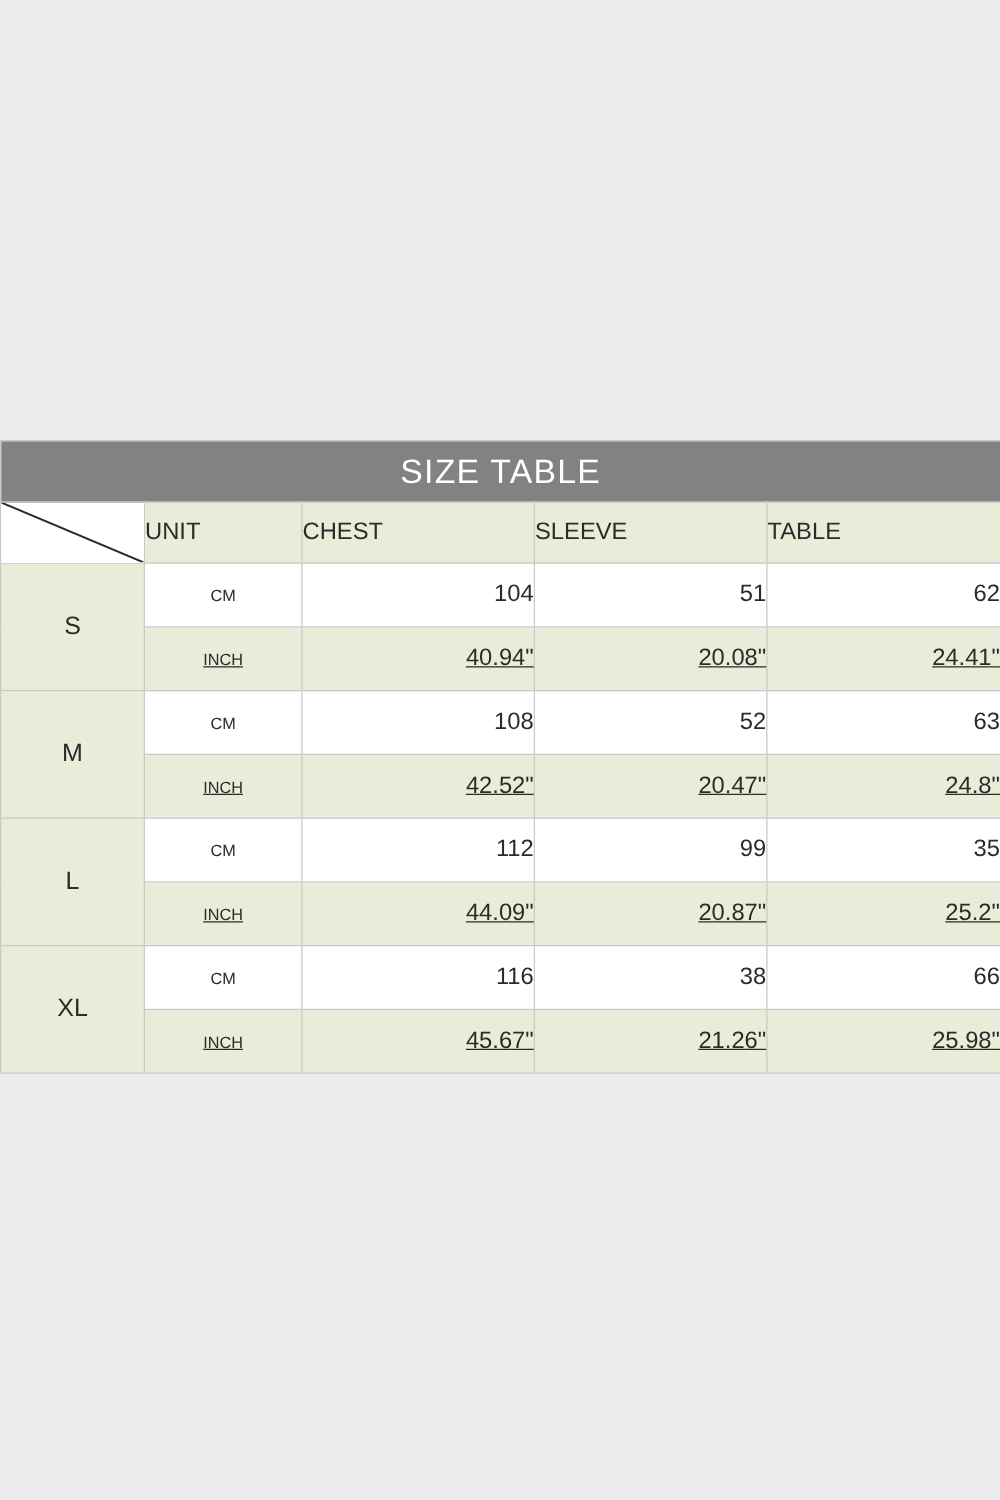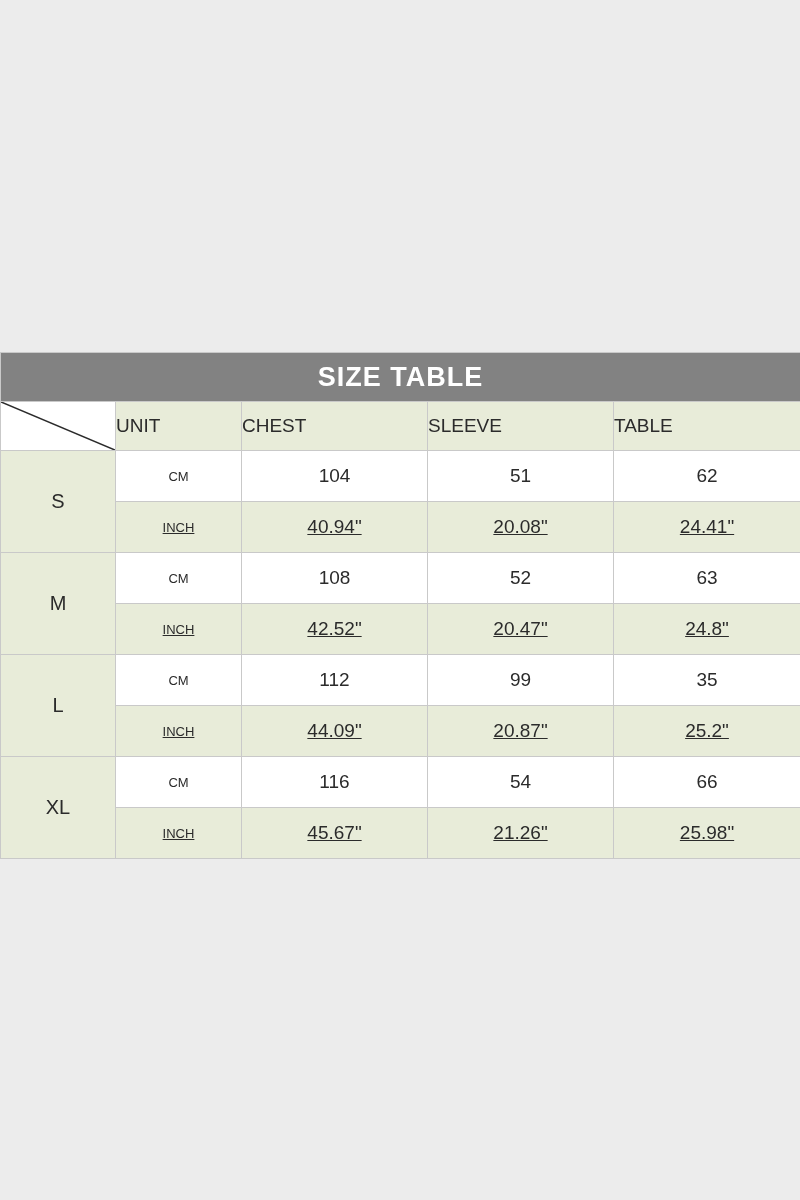--- a/index.html
+++ b/index.html
@@ -36,21 +36,21 @@
   }
 
   .title-row td {
     background: #828282;
     color: #ffffff;
     text-align: center;
     font-size: 27px;
     letter-spacing: 1px;
     height: 48px;
     border: 1px solid #828282;
-    font-weight: bold;
+    font-weight: normal;
   }
 
   .head-row td {
     background: #e8ecd9;
     color: #2b2b2b;
     text-align: left;
     font-size: 19px;
     height: 48px;
     font-weight: normal;
   }
@@ -76,21 +76,21 @@
     vertical-align: middle;
   }
 
   td.unit-cell {
     text-align: center;
     font-size: 13px;
     color: #2b2b2b;
     height: 50px;
   }
   td.val-cell {
-    text-align: center;
+    text-align: right;
     font-size: 19px;
     color: #2b2b2b;
     height: 50px;
   }
 
   tr.row-cm td.unit-cell,
   tr.row-cm td.val-cell {
     background: #ffffff;
   }
   tr.row-inch td.unit-cell,
@@ -173,21 +173,21 @@
         <td class="unit-cell">INCH</td>
         <td class="val-cell">44.09"</td>
         <td class="val-cell">20.87"</td>
         <td class="val-cell">25.2"</td>
       </tr>
 
       <tr class="row-cm">
         <td class="size-cell" rowspan="2">XL</td>
         <td class="unit-cell">CM</td>
         <td class="val-cell">116</td>
-        <td class="val-cell">54</td>
+        <td class="val-cell">38</td>
         <td class="val-cell">66</td>
       </tr>
       <tr class="row-inch">
         <td class="unit-cell">INCH</td>
         <td class="val-cell">45.67"</td>
         <td class="val-cell">21.26"</td>
         <td class="val-cell">25.98"</td>
       </tr>
     </tbody>
   </table>

